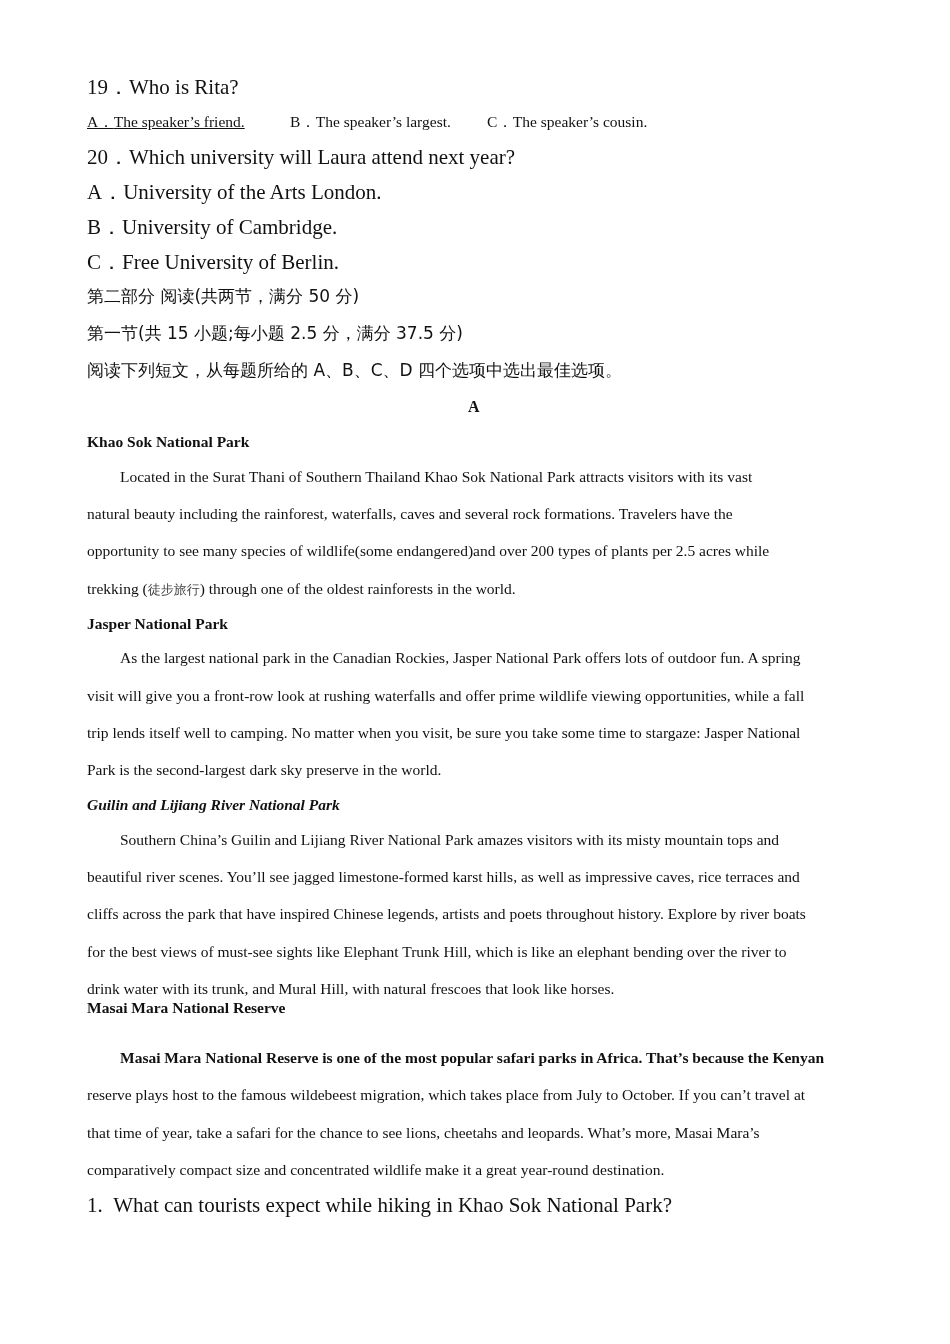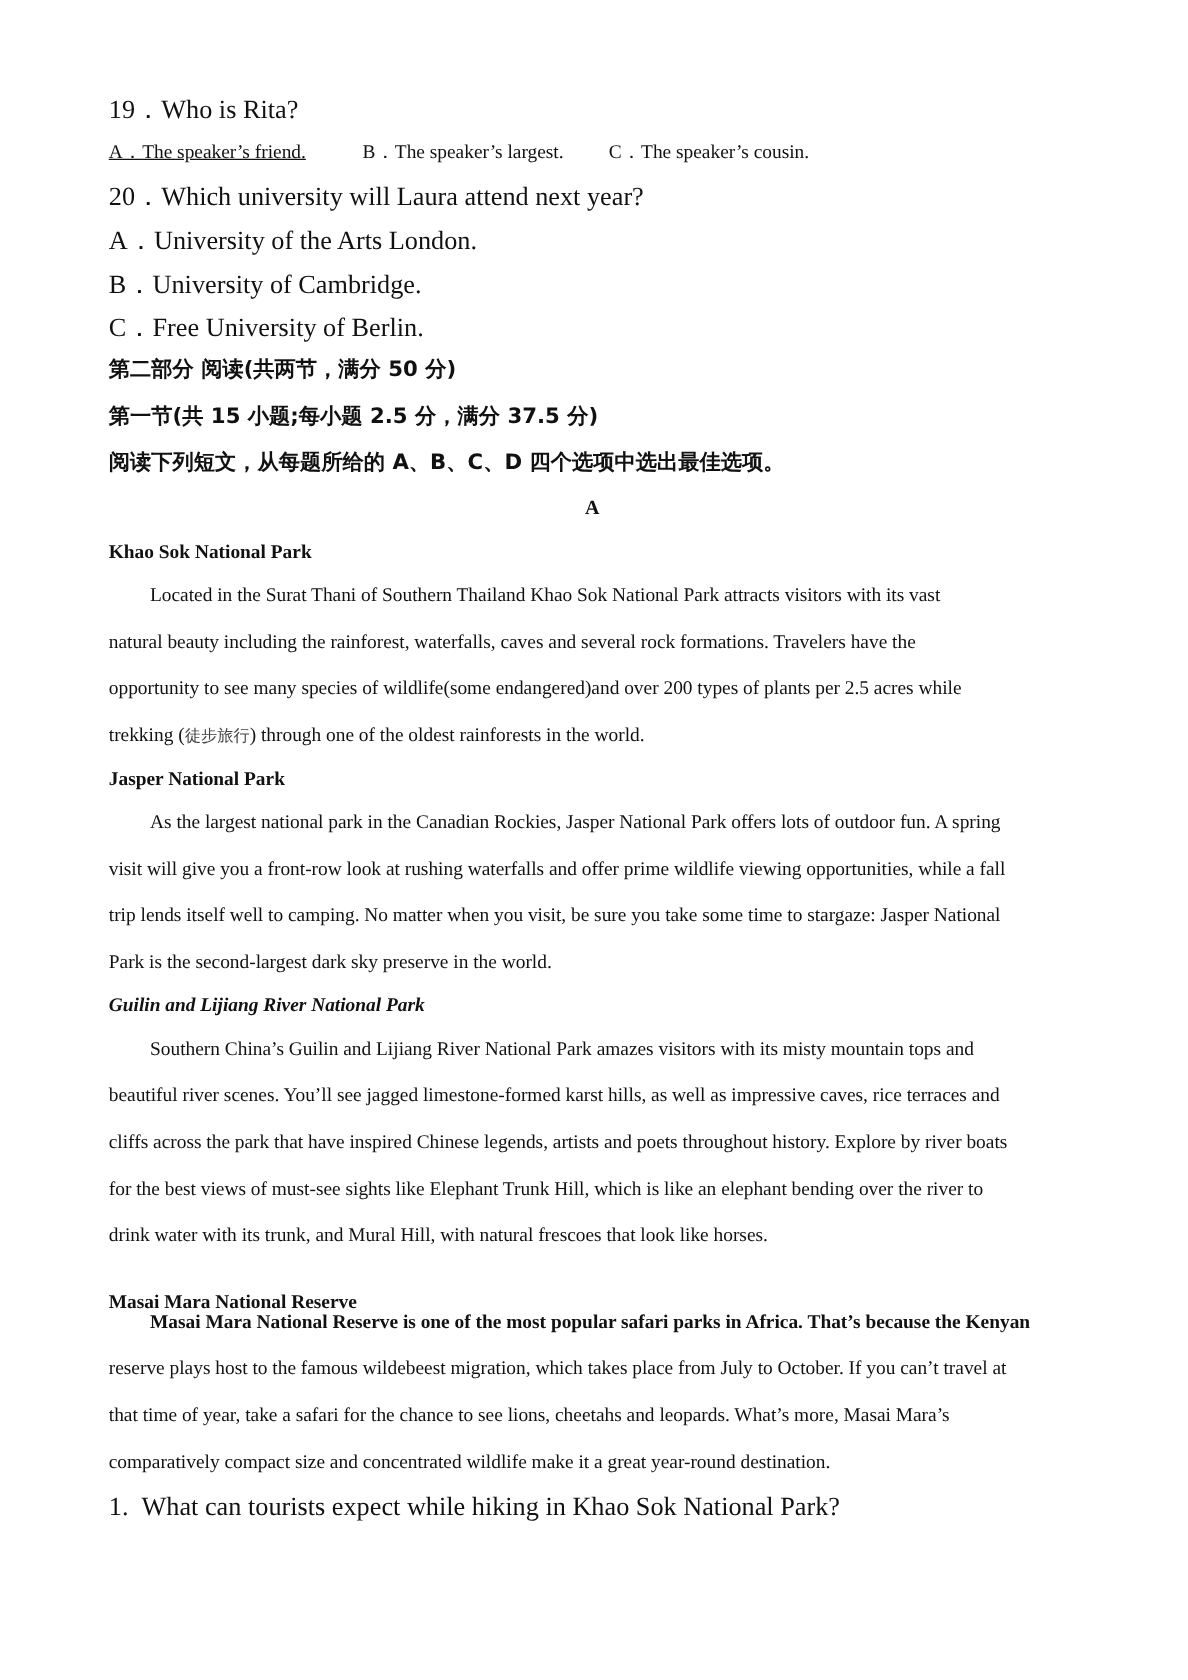--- a/index.html
+++ b/index.html
@@ -35,21 +35,21 @@
       position: absolute;
       white-space: nowrap;
       font-size: 15.5px;
       line-height: 20px;
     }
     .cn-head {
       position: absolute;
       left: 87px;
       white-space: nowrap;
       font-family: "DejaVu Sans", sans-serif;
-      font-weight: bold;
+      font-weight: normal;
       font-size: 17px;
       line-height: 22px;
     }
     .sec-title {
       position: absolute;
       left: 468px;
       font-weight: bold;
       font-size: 16px;
       line-height: 20px;
     }
@@ -109,21 +109,21 @@
 
 <div class="park-title" style="top:795px;font-style:italic;">Guilin and Lijiang River National Park</div>
 <div>
   <div class="para-line indent" style="top:830px;">Southern China’s Guilin and Lijiang River National Park amazes visitors with its misty mountain tops and</div>
   <div class="para-line" style="top:867px;">beautiful river scenes. You’ll see jagged limestone-formed karst hills, as well as impressive caves, rice terraces and</div>
   <div class="para-line" style="top:904px;">cliffs across the park that have inspired Chinese legends, artists and poets throughout history. Explore by river boats</div>
   <div class="para-line" style="top:942px;">for the best views of must-see sights like Elephant Trunk Hill, which is like an elephant bending over the river to</div>
   <div class="para-line" style="top:979px;">drink water with its trunk, and Mural Hill, with natural frescoes that look like horses.</div>
 </div>
 
-<div class="park-title" style="top:1032px;text-align:right;">Masai Mara National Reserve</div>
+<div class="park-title" style="top:998px;text-align:right;">Masai Mara National Reserve</div>
 <div>
   <div class="para-line indent" style="top:1048px;font-weight:bold;">Masai Mara National Reserve is one of the most popular safari parks in Africa. That’s because the Kenyan</div>
   <div class="para-line" style="top:1085px;">reserve plays host to the famous wildebeest migration, which takes place from July to October. If you can’t travel at</div>
   <div class="para-line" style="top:1123px;">that time of year, take a safari for the chance to see lions, cheetahs and leopards. What’s more, Masai Mara’s</div>
   <div class="para-line" style="top:1160px;">comparatively compact size and concentrated wildlife make it a great year-round destination.</div>
 </div>
 
 <div class="line" style="top:1195px;">
   <span>1.</span>&nbsp;&nbsp;<span>What can tourists expect while hiking in Khao Sok National Park?</span>
 </div>

